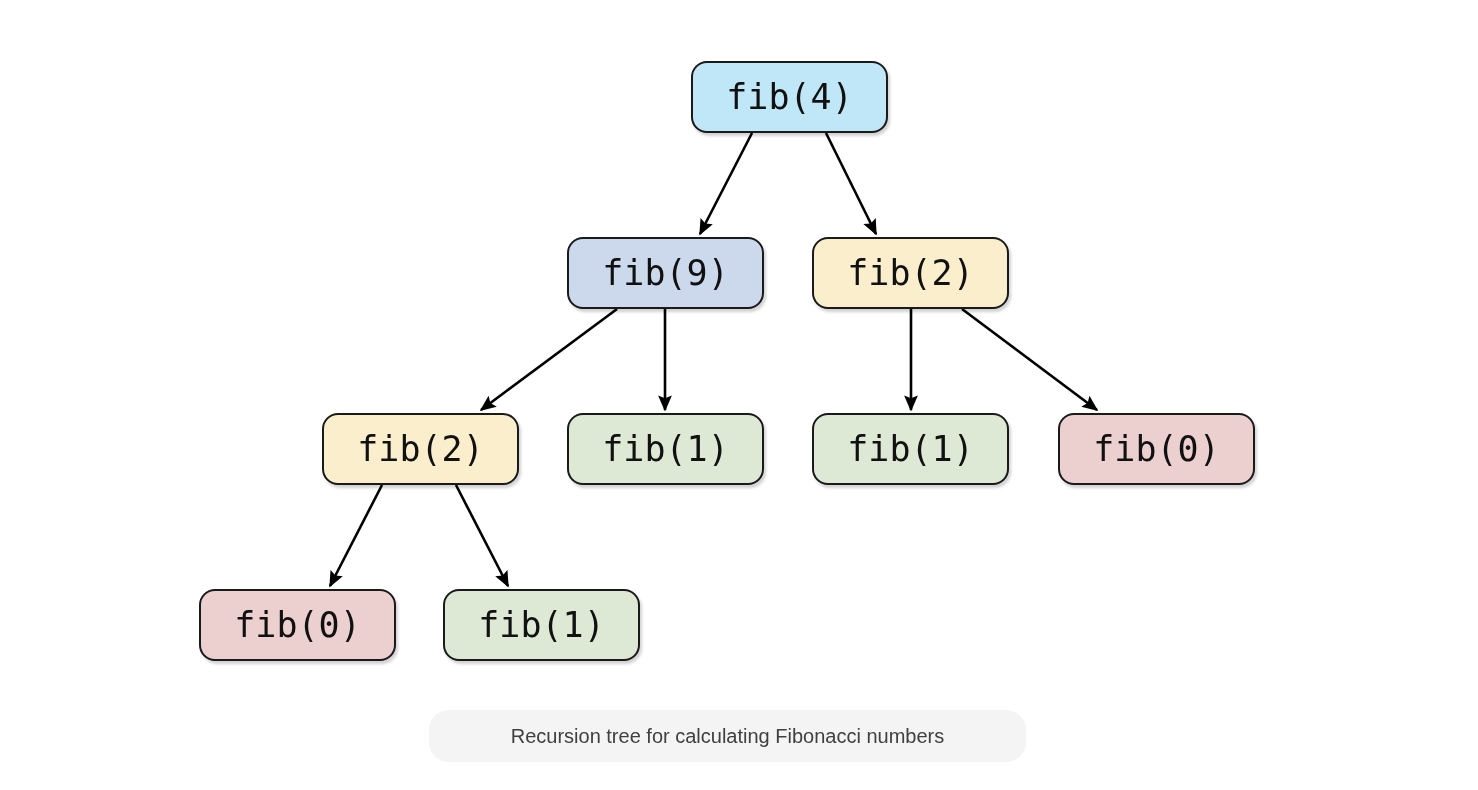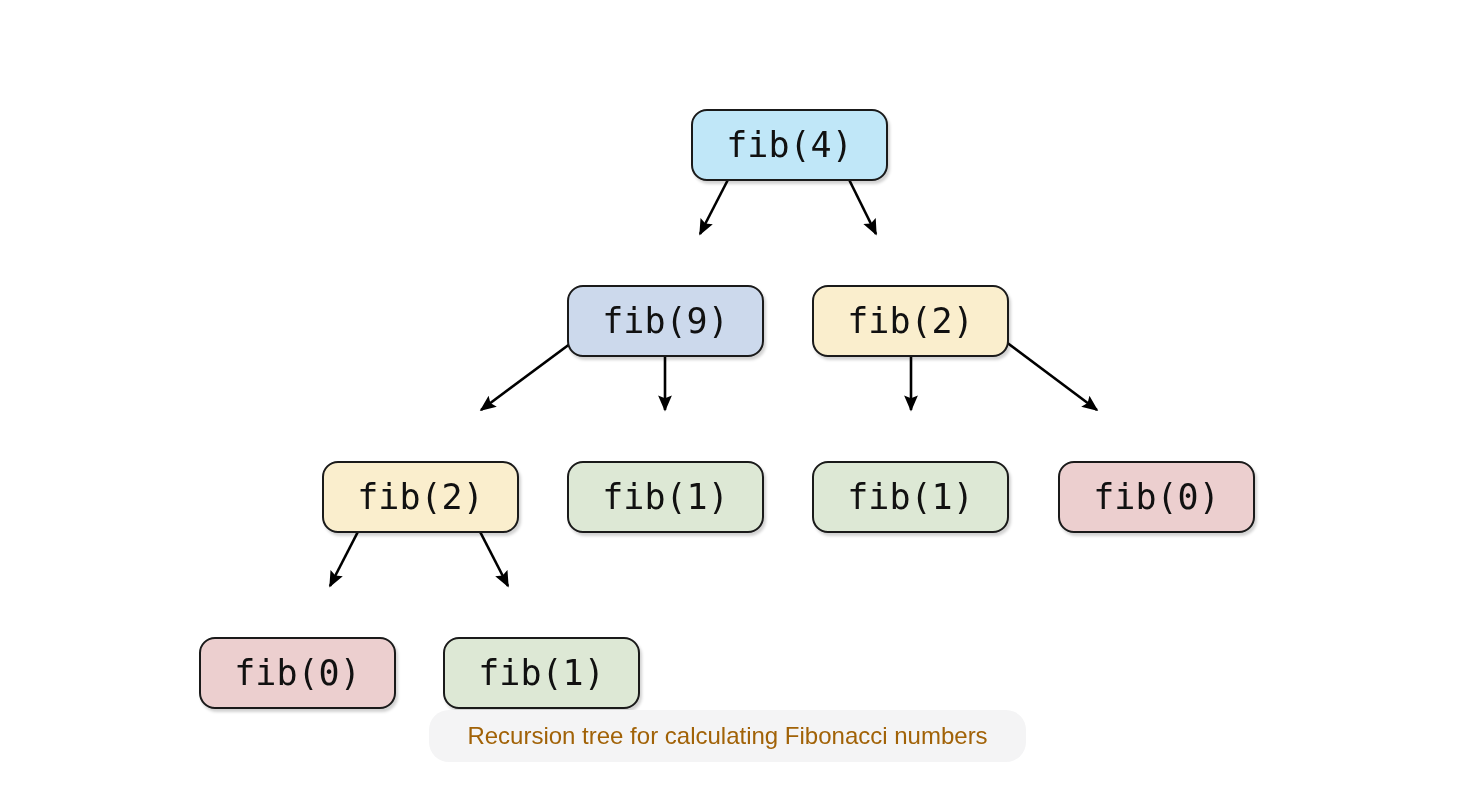--- a/index.html
+++ b/index.html
@@ -31,33 +31,32 @@
     display: flex;
     align-items: center;
     justify-content: center;
     font-family: "DejaVu Sans Mono", "Liberation Mono", monospace;
     font-size: 35px;
     font-weight: 400;
     color: #111111;
     letter-spacing: 0px;
     box-shadow: 2px 3px 3px rgba(0,0,0,0.18);
     white-space: nowrap;
-    margin-top: 48px;
   }
   .caption {
     position: absolute;
     box-sizing: border-box;
     display: flex;
     align-items: center;
     justify-content: center;
     background: #f4f4f5;
     border-radius: 20px;
     font-family: "Liberation Sans", sans-serif;
-    font-size: 24px;
-    color: #a16207;
+    font-size: 20px;
+    color: #404040;
     white-space: nowrap;
   }
 </style>
 </head>
 <body>
 
 <div id="canvas" style="background: rgb(255, 255, 255);">
 
   <svg id="edge-layer" viewBox="0 0 1478 790" width="1478" height="790" xmlns="http://www.w3.org/2000/svg">
     <defs>

